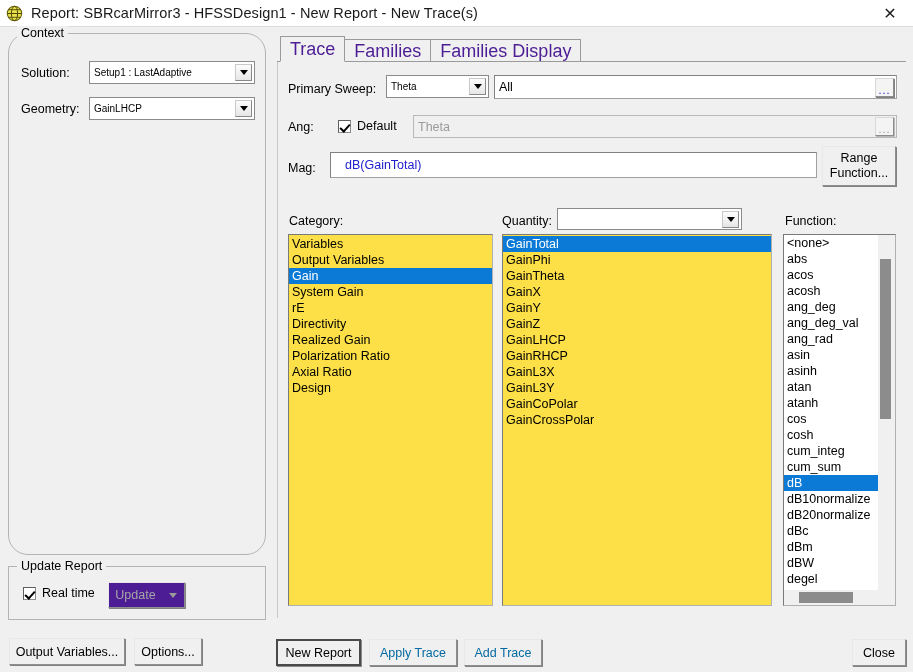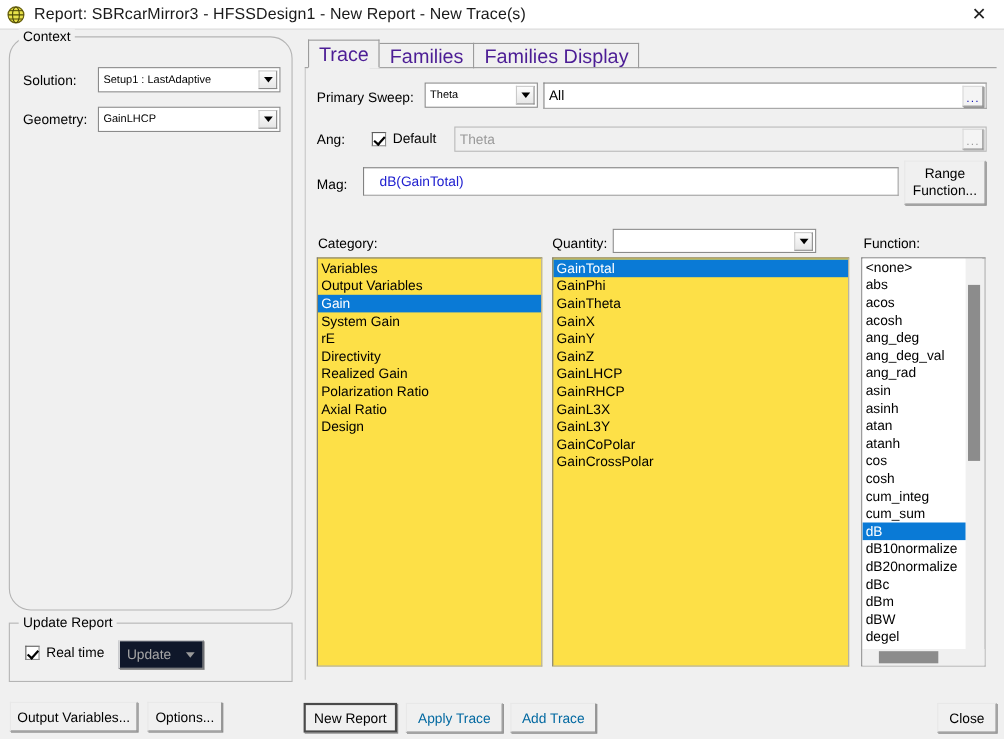--- a/index.html
+++ b/index.html
@@ -107,21 +107,21 @@
     display: flex; align-items: center; justify-content: center;
     font-size: 12.5px; color: #000; white-space: nowrap; cursor: default;
     text-align: center;
   }
   .btn.default { border: 2px solid #4a4a4a; box-shadow: 1px 1px 0 #8a8a8a; }
   .btn.disabled { color: #0369a1; }
   .btn.multiline { flex-direction: column; line-height: 15px; }
 
   
   .splitbtn {
-    position: absolute; background: #0f172a;
+    position: absolute; background: #4c1d95;
     border: 1px solid #8e8e8e; border-top-color: #e8e8e8; border-left-color: #e8e8e8;
     box-shadow: 1px 1px 0 #828282;
     display: flex; align-items: center;
   }
   .splitbtn .sb-label {
     flex: 1; text-align: center; font-size: 12.5px; color: #a6a6a6;
   }
   .splitbtn .sb-arrow { width: 22px; display: flex; align-items: center; justify-content: center; }
 
   

